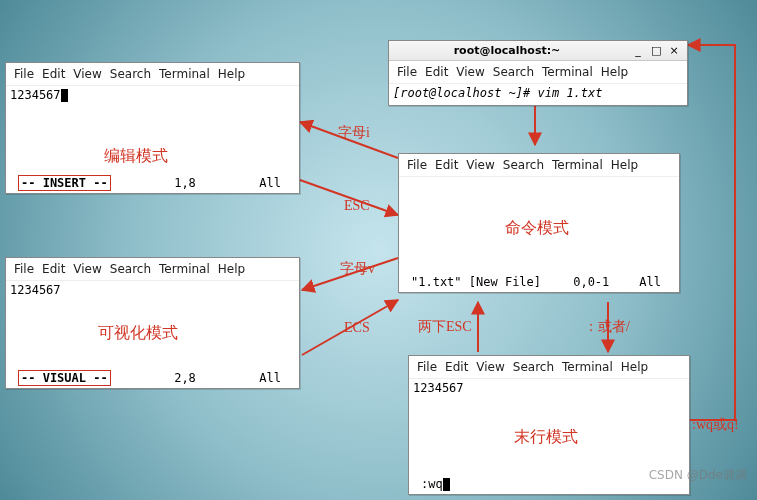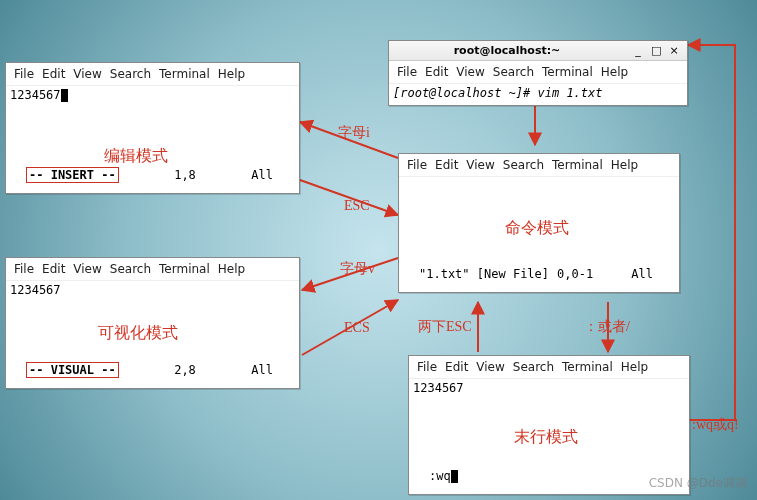--- a/index.html
+++ b/index.html
@@ -44,24 +44,24 @@
     font-size: 12px;
     padding: 2px 4px;
     white-space: pre;
     color: #000;
     position: relative;
     height: calc(100% - 46px);
   }
   .content.nomenu-height { height: calc(100% - 24px); }
   .status {
     position: absolute;
-    bottom: 8px; left: 0; right: 0;
+    bottom: 0; left: 0; right: 0;
     font-family: "DejaVu Sans Mono", monospace;
     font-size: 12px;
-    padding: 2px 20px;
+    padding: 2px 12px;
     display: flex;
   }
   .status .left { flex: 0 0 auto; }
   .status .mid { flex: 1; text-align: center; }
   .status .right { flex: 0 0 auto; padding-right: 6px; }
   .status-box {
     border: 1px solid #cc3020;
     padding: 0 2px;
     font-weight: bold;
   }
@@ -79,21 +79,21 @@
   }
   .cursor-block {
     display: inline-block;
     width: 7px; height: 13px;
     background: #000;
     vertical-align: text-bottom;
   }
   .watermark {
     position: absolute;
     right: 10px;
-    bottom: 8px;
+    bottom: 16px;
     color: rgba(120,120,120,.65);
     font-size: 12px;
   }
   svg.arrows {
     position: absolute;
     top: 0; left: 0;
     width: 757px; height: 500px;
     pointer-events: none;
   }
 </style>
@@ -182,21 +182,21 @@
     <span>File</span>
     <span>Edit</span>
     <span>View</span>
     <span>Search</span>
     <span>Terminal</span>
     <span>Help</span>
   </div>
   <div class="content" style="height:calc(100% - 24px);">
     <div class="status">
       <span class="left">"1.txt" [New File]</span>
-      <span class="mid" style="padding-right:30px;">0,0-1</span>
+      <span class="mid" style="text-align:right; padding-right:30px;">0,0-1</span>
       <span class="right">All</span>
     </div>
   </div>
 </div>
 
 <div class="window" style="left:408px; top:355px; width:282px; height:140px;">
   <div class="menubar">
     <span>File</span>
     <span>Edit</span>
     <span>View</span>

